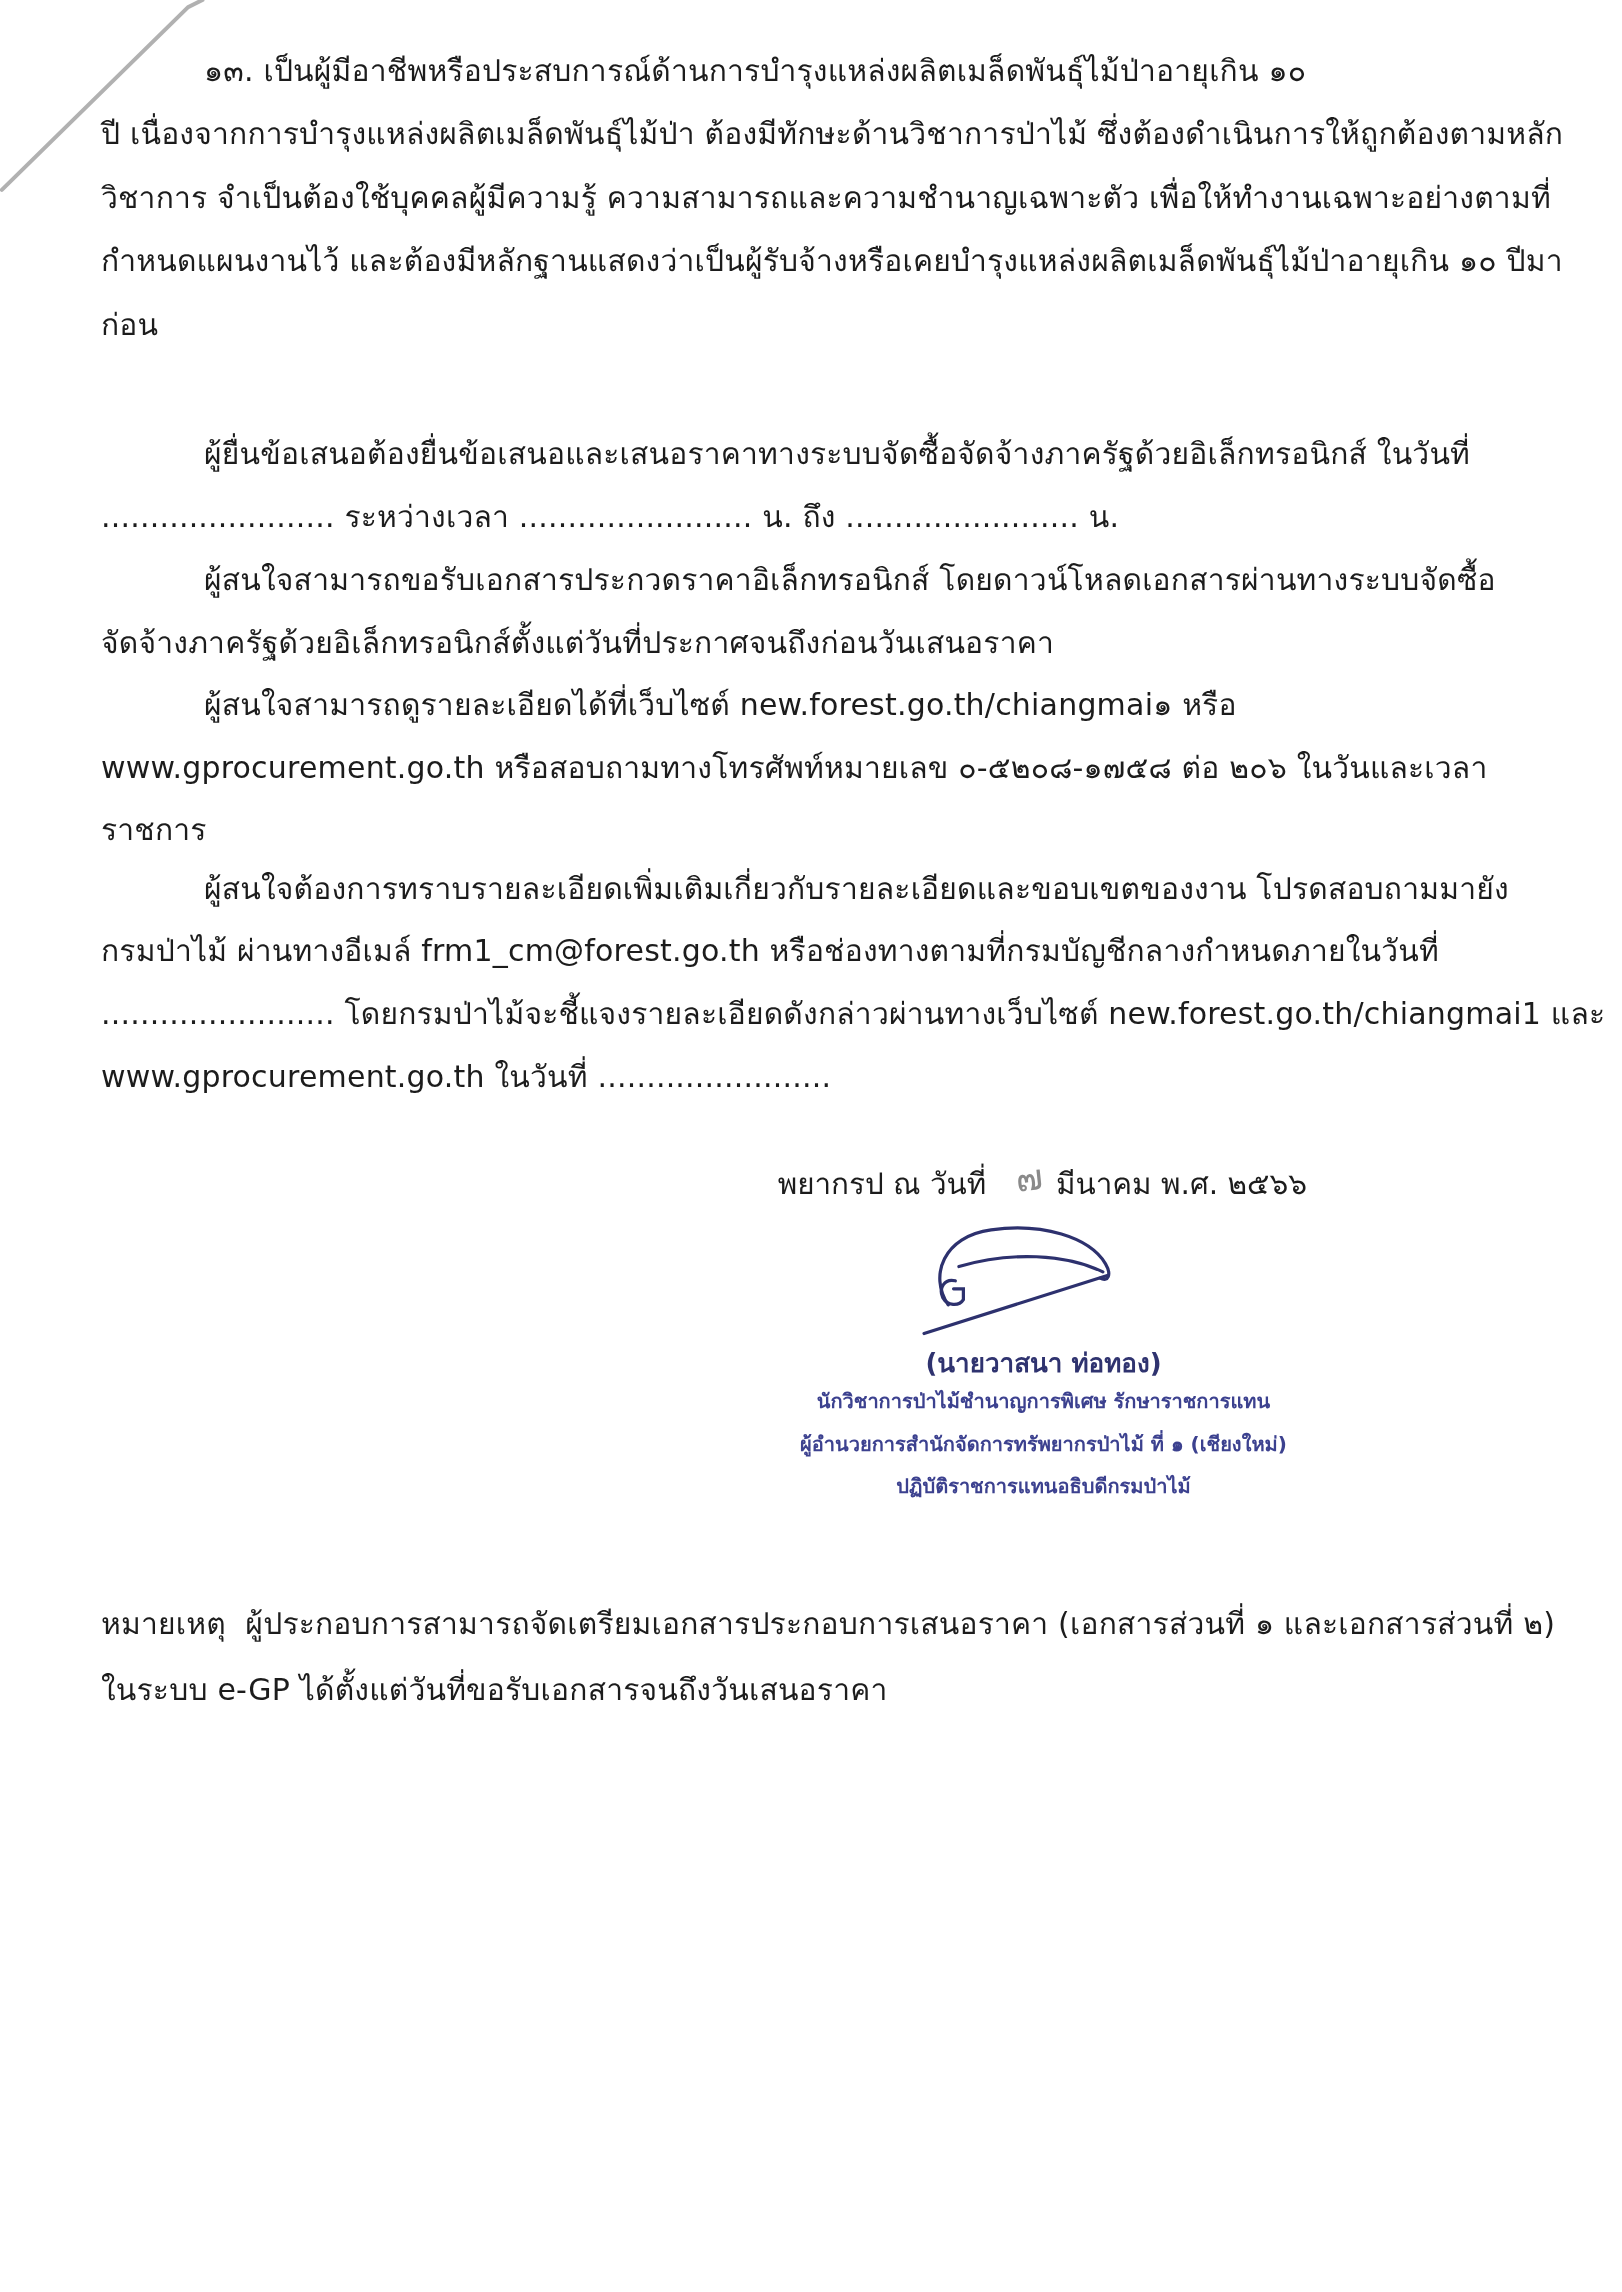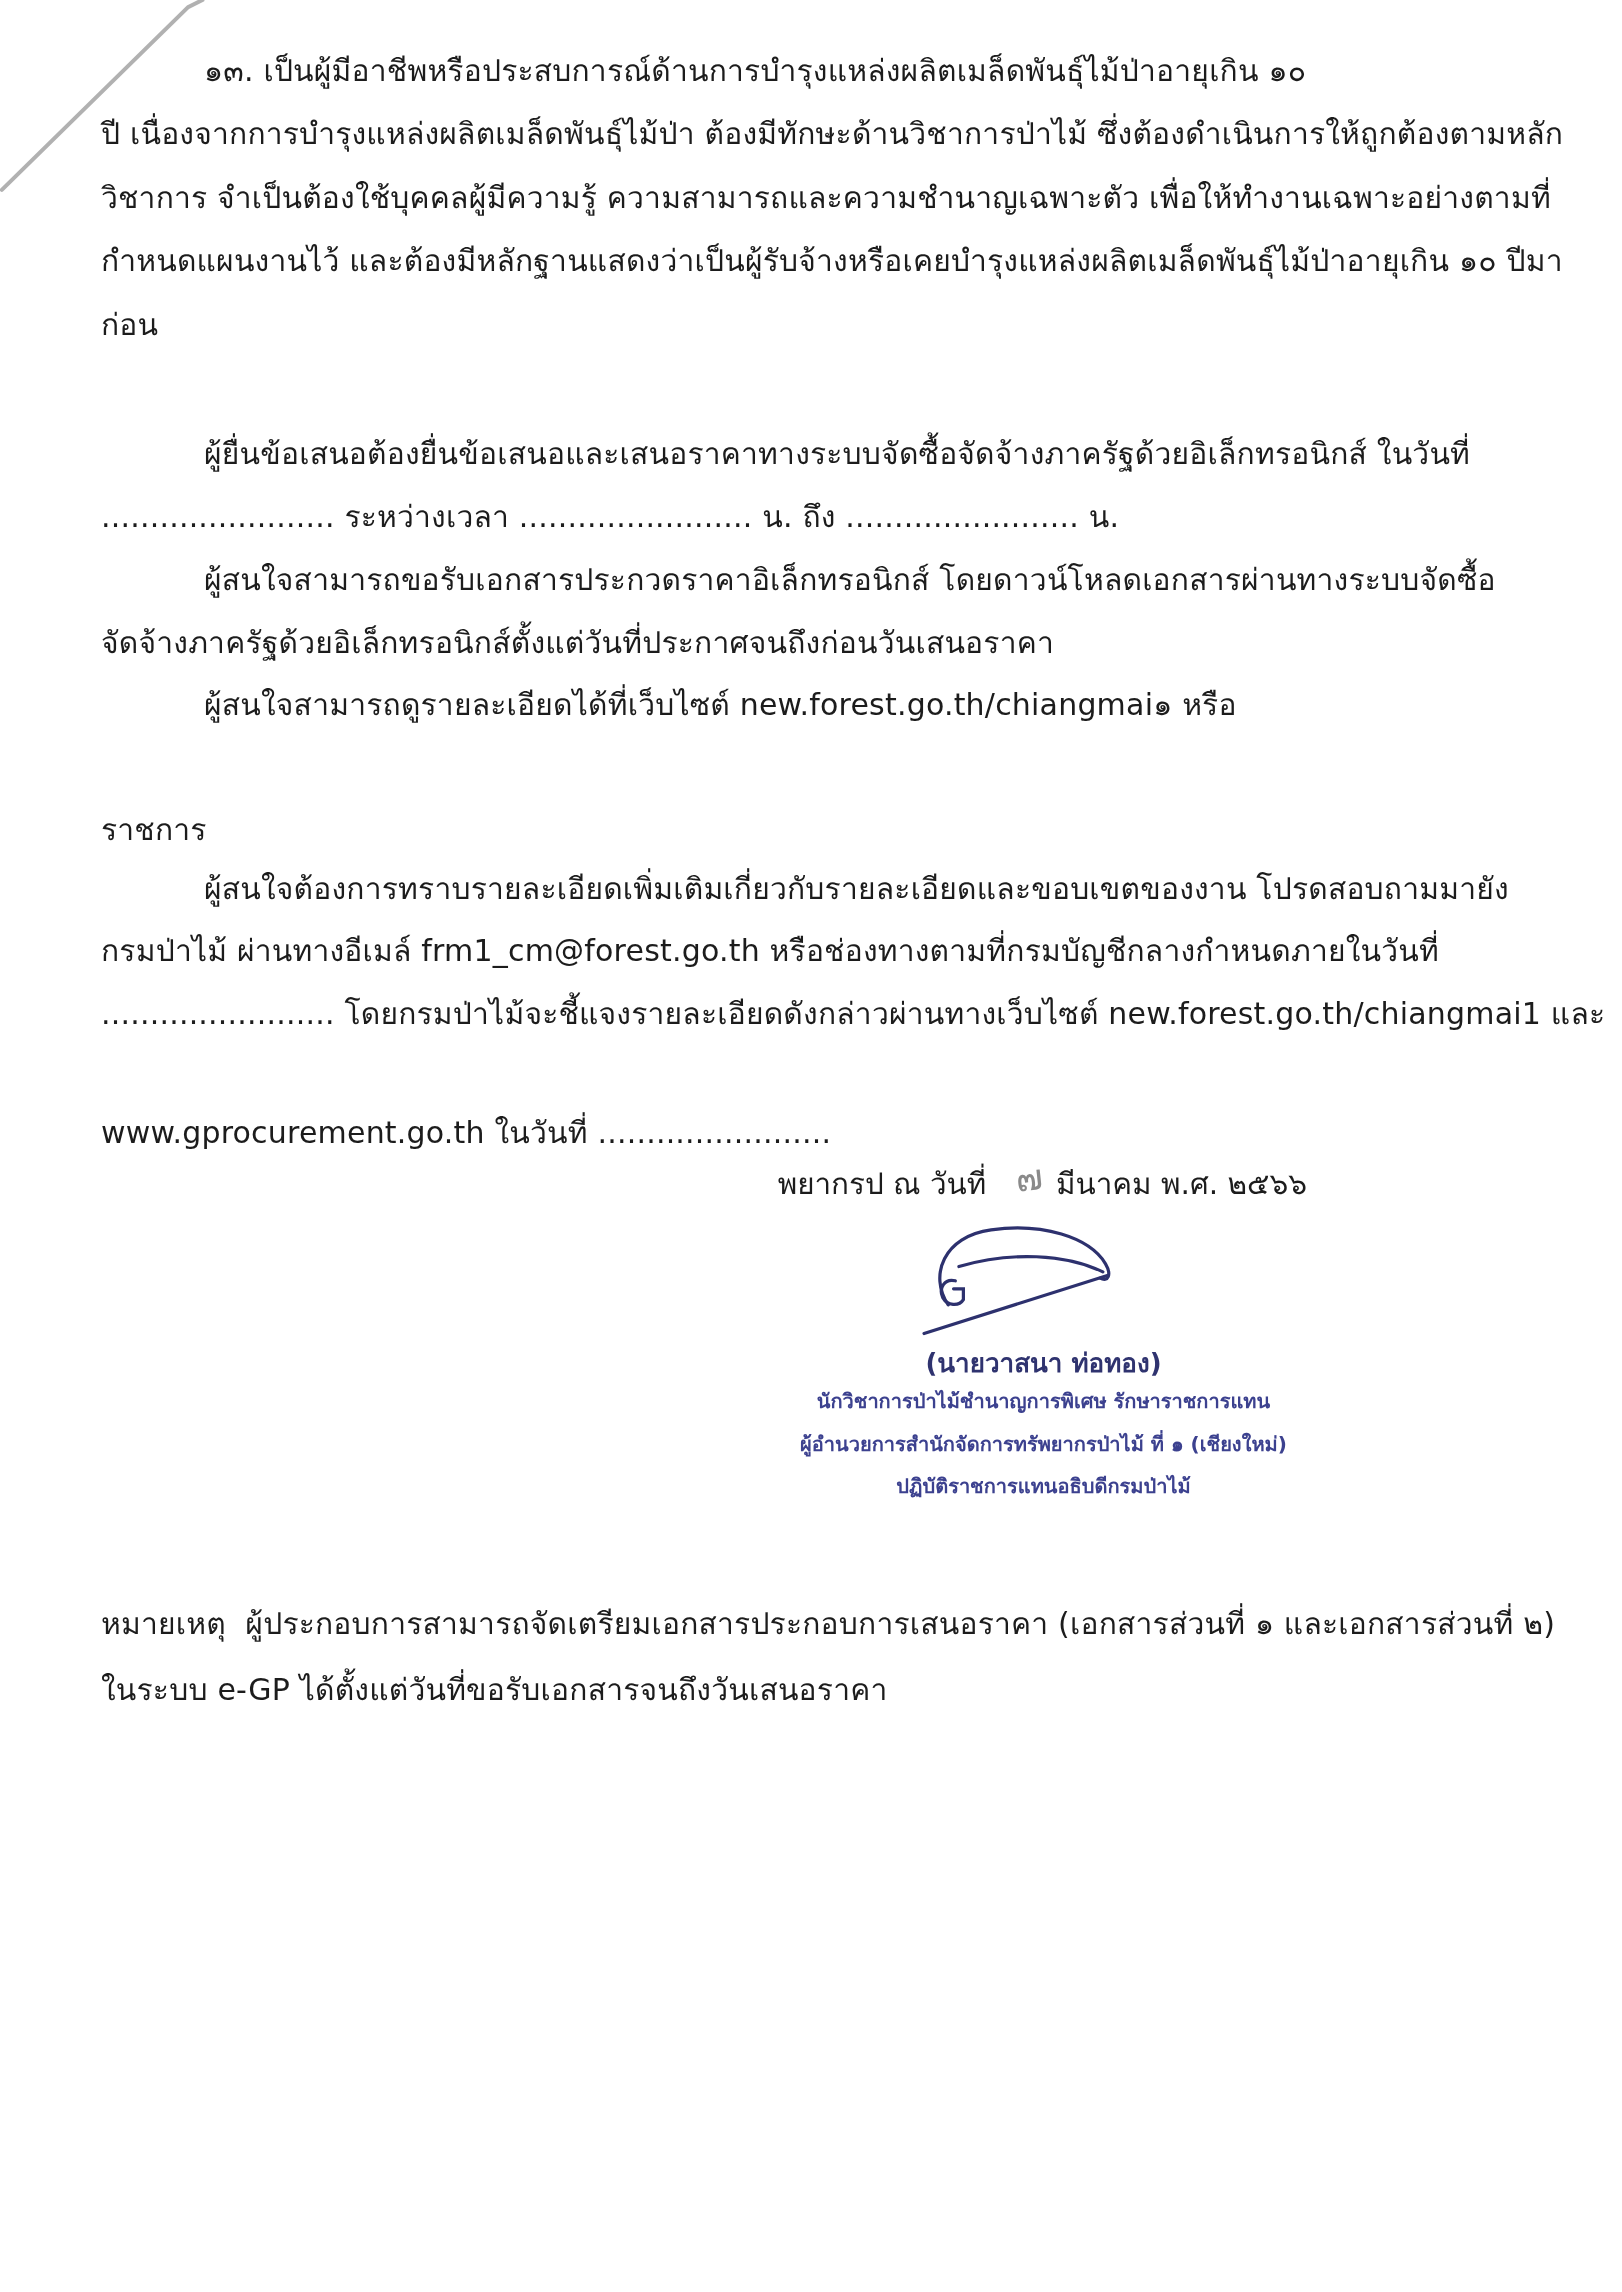--- a/index.html
+++ b/index.html
@@ -77,25 +77,26 @@
   <div class="line indent" style="top:52px">๑๓. เป็นผู้มีอาชีพหรือประสบการณ์ด้านการบำรุงแหล่งผลิตเมล็ดพันธุ์ไม้ป่าอายุเกิน ๑๐</div>
   <div class="line" style="top:115px">ปี เนื่องจากการบำรุงแหล่งผลิตเมล็ดพันธุ์ไม้ป่า ต้องมีทักษะด้านวิชาการป่าไม้ ซึ่งต้องดำเนินการให้ถูกต้องตามหลัก</div>
   <div class="line" style="top:179px">วิชาการ จำเป็นต้องใช้บุคคลผู้มีความรู้ ความสามารถและความชำนาญเฉพาะตัว เพื่อให้ทำงานเฉพาะอย่างตามที่</div>
   <div class="line" style="top:242px">กำหนดแผนงานไว้ และต้องมีหลักฐานแสดงว่าเป็นผู้รับจ้างหรือเคยบำรุงแหล่งผลิตเมล็ดพันธุ์ไม้ป่าอายุเกิน ๑๐ ปีมา</div>
   <div class="line" style="top:306px">ก่อน</div>
   <div class="line" style="top:498px">........................ ระหว่างเวลา ........................ น. ถึง ........................ น.</div>
   <div class="line indent" style="top:435px">ผู้ยื่นข้อเสนอต้องยื่นข้อเสนอและเสนอราคาทางระบบจัดซื้อจัดจ้างภาครัฐด้วยอิเล็กทรอนิกส์ ในวันที่</div>
   <div class="line indent" style="top:561px">ผู้สนใจสามารถขอรับเอกสารประกวดราคาอิเล็กทรอนิกส์ โดยดาวน์โหลดเอกสารผ่านทางระบบจัดซื้อ</div>
   <div class="line" style="top:624px">จัดจ้างภาครัฐด้วยอิเล็กทรอนิกส์ตั้งแต่วันที่ประกาศจนถึงก่อนวันเสนอราคา</div>
   <div class="line indent" style="top:686px">ผู้สนใจสามารถดูรายละเอียดได้ที่เว็บไซต์ new.forest.go.th/chiangmai๑ หรือ</div>
+  <div class="line" style="top:749px">www.gprocurement.go.th หรือสอบถามทางโทรศัพท์หมายเลข ๐-๕๒๐๘-๑๗๕๘ ต่อ ๒๐๖ ในวันและเวลา</div>
   <div class="line" style="top:811px">ราชการ</div>
   <div class="line indent" style="top:870px">ผู้สนใจต้องการทราบรายละเอียดเพิ่มเติมเกี่ยวกับรายละเอียดและขอบเขตของงาน โปรดสอบถามมายัง</div>
   <div class="line" style="top:932px">กรมป่าไม้ ผ่านทางอีเมล์ frm1_cm@forest.go.th หรือช่องทางตามที่กรมบัญชีกลางกำหนดภายในวันที่</div>
   <div class="line" style="top:995px">........................ โดยกรมป่าไม้จะชี้แจงรายละเอียดดังกล่าวผ่านทางเว็บไซต์ new.forest.go.th/chiangmai1 และ</div>
-  <div class="line" style="top:1114px">www.gprocurement.go.th ในวันที่ ........................</div>
+  <div class="line" style="top:1058px">www.gprocurement.go.th ในวันที่ ........................</div>
 
   <div class="dateline">
     <span>พยากรป ณ วันที่</span><span class="hand">๗</span><span>มีนาคม พ.ศ. ๒๕๖๖</span>
   </div>
 
   <svg class="signature-svg" width="201" height="118" viewBox="0 0 224 132">
     <g fill="none" stroke="#2d316e" stroke-width="3.6" stroke-linecap="round">
       <path d="M30 95 C 8 62, 25 18, 78 11 C 135 3, 188 19, 206 49 C 213 61, 209 70, 200 65"></path>
       <path d="M42 52 C 100 35, 162 38, 203 58"></path>
       <path d="M38 68 C 26 65, 19 76, 24 87 C 29 96, 42 97, 47 89 L 47 77 L 36 77"></path>

